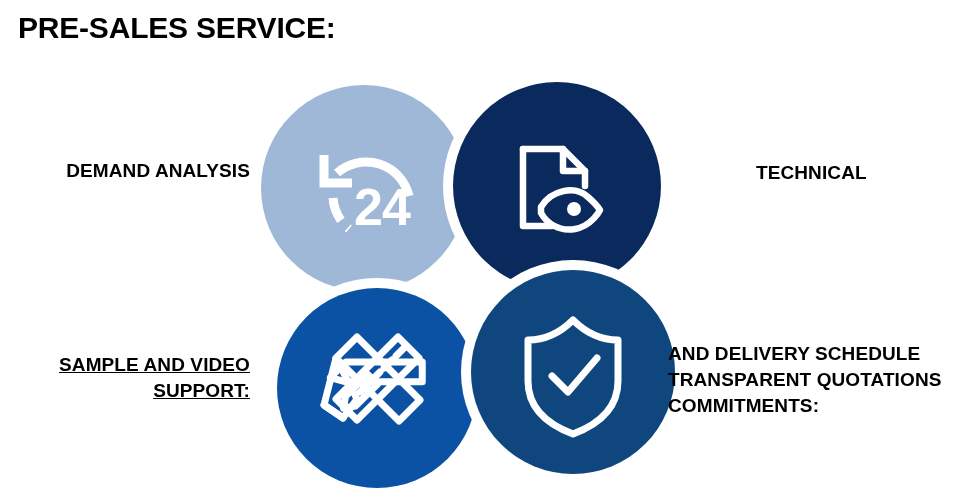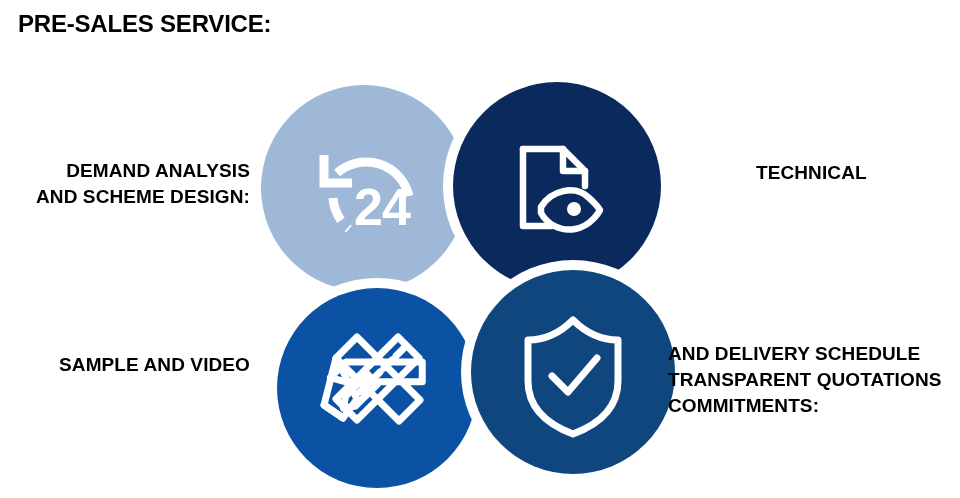--- a/index.html
+++ b/index.html
@@ -14,21 +14,21 @@
     overflow: hidden;
     font-family: "Liberation Sans", sans-serif;
     -webkit-font-smoothing: antialiased;
   }
 
   
   #page-title {
     position: absolute;
     left: 18px;
     top: 10px;
-    font-size: 24px;
+    font-size: 30px;
     font-weight: 700;
     letter-spacing: -0.2px;
     color: #000000;
     line-height: 1.2;
     white-space: nowrap;
   }
 
   
   #circle-cluster {
     position: absolute;
@@ -58,20 +58,21 @@
 
   #label-demand {
     left: 10px;
     top: 158px;
     width: 240px;
   }
   #label-sample {
     left: 10px;
     top: 352px;
     width: 240px;
+    text-decoration: underline;
   }
   #label-technical {
     left: 728px;
     top: 160px;
     width: 226px;
     margin-left: 28px;
   }
   #label-transparent {
     left: 668px;
     top: 341px;
@@ -158,28 +159,28 @@
                  L618,340
                  C603,340 587,334 573,320 Z"></path>
         <path d="M552,376 L568,392 L597,358"></path>
       </g>
     </g>
   </svg>
 </div>
 
 <div class="label right-aligned" id="label-demand">
   <div>DEMAND ANALYSIS</div>
-  <div>AND SCHEME DESIGN:</div>
 </div>
 
 <div class="label left-aligned" id="label-technical">
   <div>TECHNICAL</div>
 </div>
 
 <div class="label right-aligned" id="label-sample">
   <div>SAMPLE AND VIDEO</div>
+  <div>SUPPORT:</div>
 </div>
 
 <div class="label left-aligned" id="label-transparent">
   <div>AND DELIVERY SCHEDULE</div>
   <div>TRANSPARENT QUOTATIONS</div>
   <div>COMMITMENTS:</div>
 </div>
 
 </body></html>

